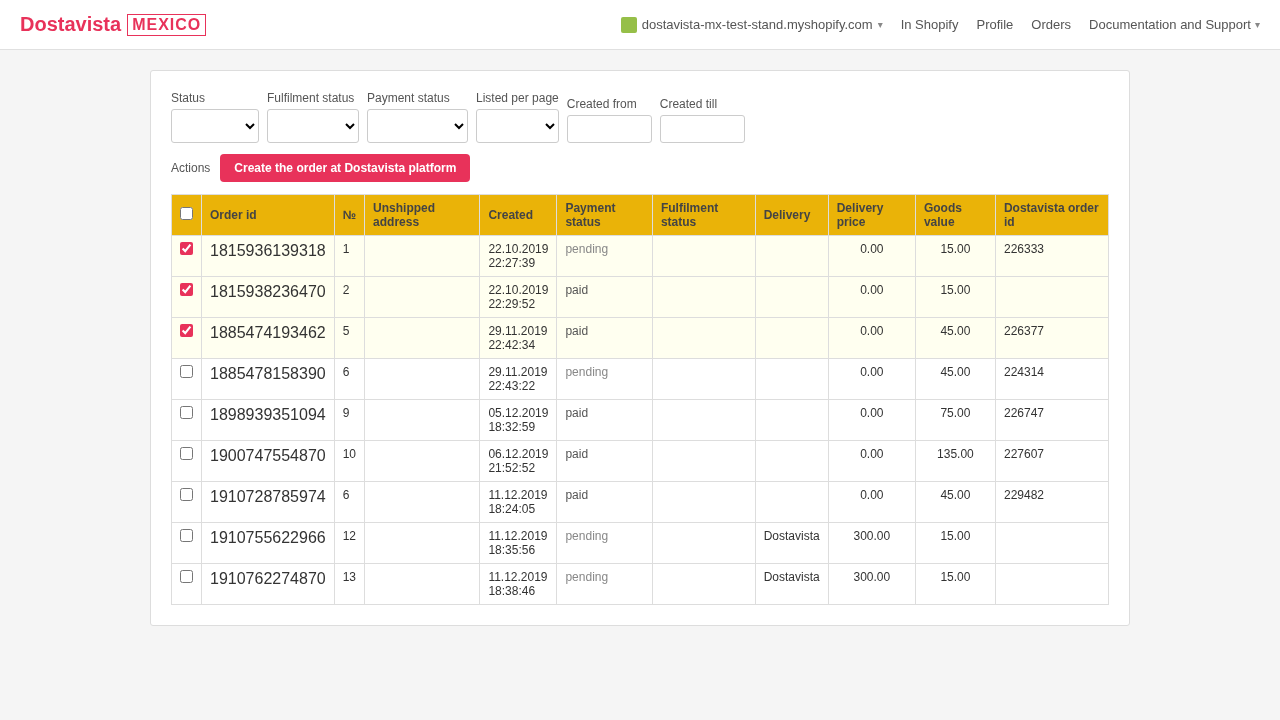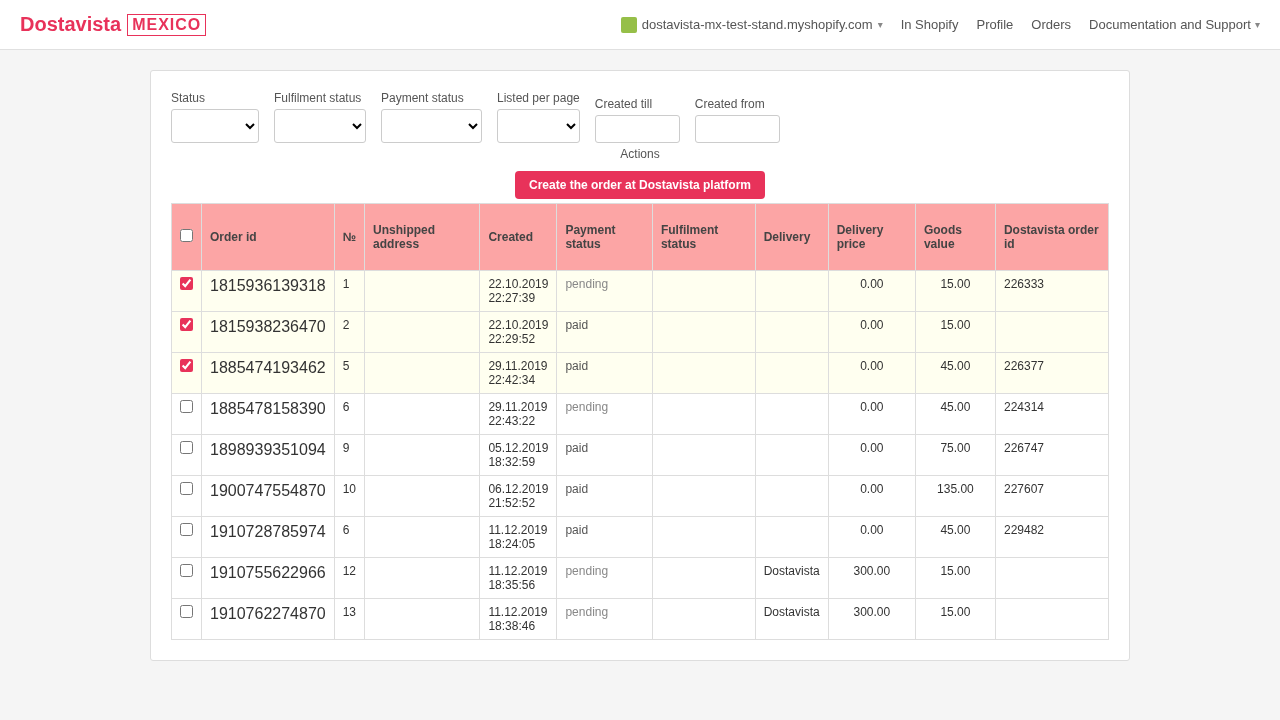--- a/index.html
+++ b/index.html
@@ -73,23 +73,23 @@
       background: #fff;
       border: 1px solid #ddd;
       border-radius: 3px;
       padding: 20px;
     }
 
     
     .filter-bar {
       display: flex;
       align-items: flex-end;
-      gap: 15px;
+      gap: 8px;
       flex-wrap: wrap;
-      margin-bottom: 4px;
+      margin-bottom: 11px;
     }
     .filter-group {
       display: flex;
       flex-direction: column;
       gap: 4px;
     }
     .filter-label {
       font-size: 12px;
       color: #555;
       font-weight: normal;
@@ -111,22 +111,21 @@
       background: #fff;
       height: 28px;
       width: 85px;
     }
 
     
     .actions-row {
       display: flex;
       align-items: center;
       gap: 10px;
-      margin-bottom: 4px;
-      flex-direction: column;
+      margin-bottom: 12px;
     }
     .actions-label {
       font-size: 12px;
       color: #555;
     }
     .btn-create {
       background: #e8325a;
       color: #fff;
       border: none;
       border-radius: 4px;
@@ -136,23 +135,23 @@
       font-weight: bold;
     }
 
     
     .orders-table {
       width: 100%;
       border-collapse: collapse;
       font-size: 12px;
     }
     .orders-table th {
-      background: #fca5a5;
+      background: #eab308;
       border: 1px solid #ddd;
-      padding: 19px 8px;
+      padding: 6px 8px;
       text-align: left;
       font-weight: bold;
       color: #444;
       vertical-align: middle;
     }
     .orders-table td {
       border: 1px solid #ddd;
       padding: 6px 8px;
       vertical-align: top;
     }
@@ -236,25 +235,25 @@
     <div class="filter-group">
       <label class="filter-label">Listed per page</label>
       <select class="filter-select">
         <option>10</option>
         <option>25</option>
         <option>50</option>
         <option>100</option>
       </select>
     </div>
     <div class="filter-group">
+      <label class="filter-label">Created from</label>
+      <input type="text" class="filter-input" placeholder="" style="">
+    </div>
+    <div class="filter-group">
       <label class="filter-label">Created till</label>
-      <input type="text" class="filter-input" placeholder="" style="">
-    </div>
-    <div class="filter-group">
-      <label class="filter-label">Created from</label>
       <input type="text" class="filter-input" placeholder="" style="">
     </div>
   </div>
 
   <div class="actions-row">
     <span class="actions-label">Actions</span>
     <button class="btn-create">Create the order at Dostavista platform</button>
   </div>
 
   <table class="orders-table">

